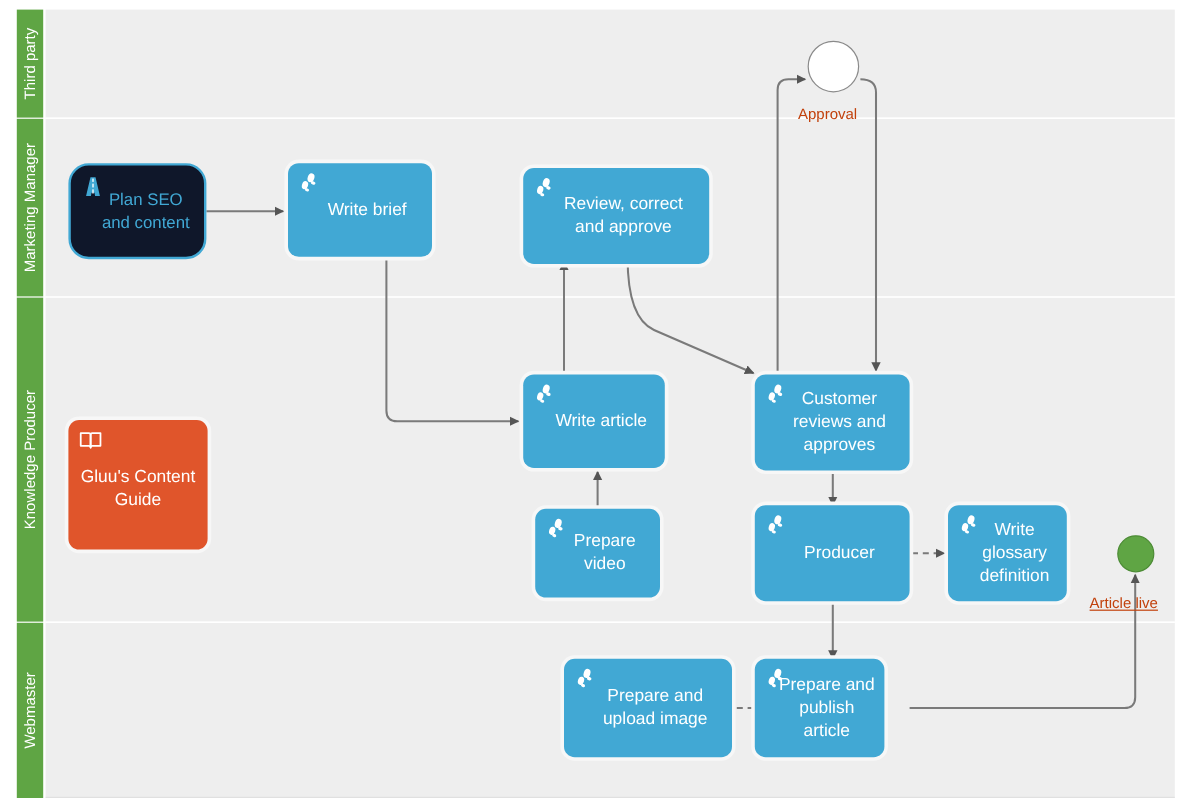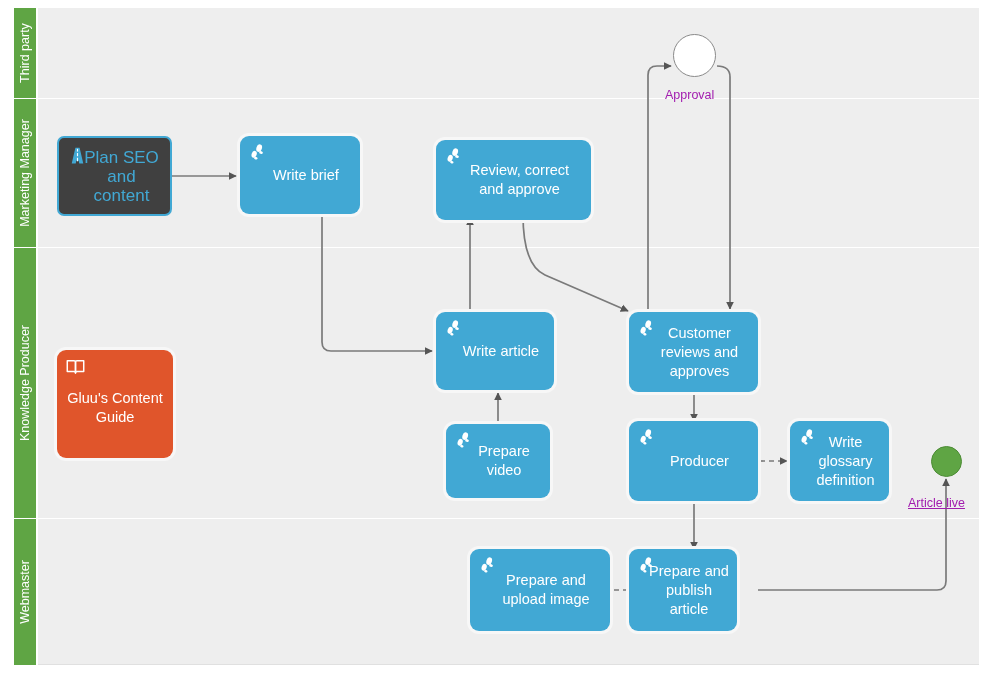--- a/index.html
+++ b/index.html
@@ -37,31 +37,31 @@
 
   .doc{
     border-radius:9px;background:#E0552B;color:#ffffff;
     display:flex;align-items:center;justify-content:center;text-align:center;
     font-size:14.5px;line-height:19px;
     box-shadow:0 0 0 3px #f7f7f7;
   }
   .doc .lbl{padding:8px 8px 0 8px;}
 
   .seo{
-    border-radius:7px;background:#404040;border:2px solid #41A8D4;color:#41A8D4;
+    border-radius:17px;background:#0f172a;border:2px solid #41A8D4;color:#41A8D4;
     display:flex;align-items:center;justify-content:center;text-align:center;
-    font-size:17px;line-height:19px;
+    font-size:14px;line-height:19px;
   }
   .seo .lbl{padding:0 8px 0 22px;}
 
   .event{border-radius:50%;box-sizing:border-box;}
   .event-start{background:#ffffff;border:1.6px solid #8a8a8a;}
   .event-end{background:#5FA544;border:1.6px solid #4d8c36;}
 
-  .ev-label{position:absolute;font-size:12.5px;color:#a21caf;white-space:nowrap;text-align:center;}
+  .ev-label{position:absolute;font-size:12.5px;color:#c2410c;white-space:nowrap;text-align:center;}
 </style>
 </head>
 <body>
 
 <div id="canvas">
 
   <div class="pool">
 
     <div class="lane" style="top:0px;height:90px;">
       <div class="lane-head">

